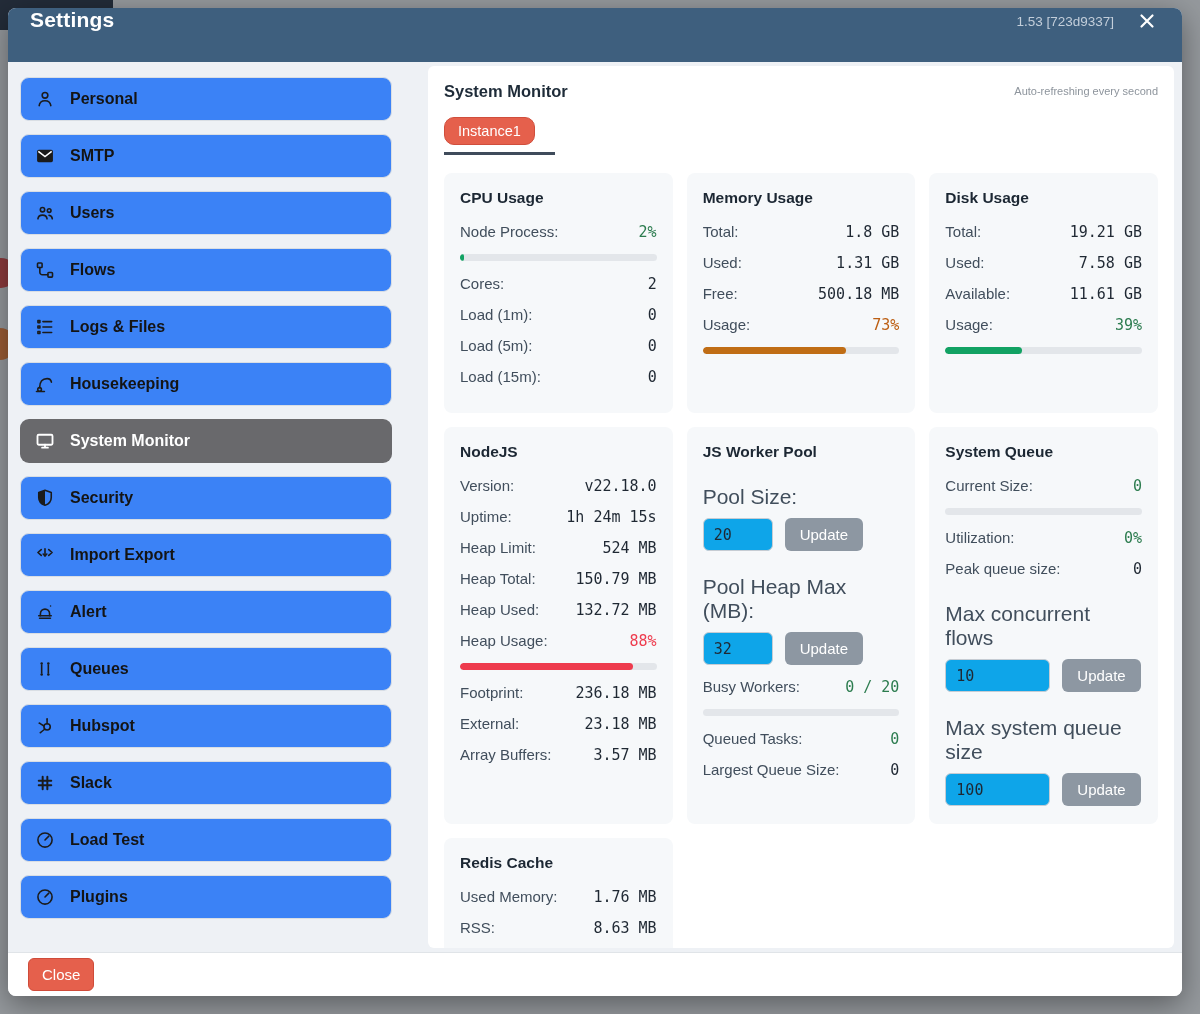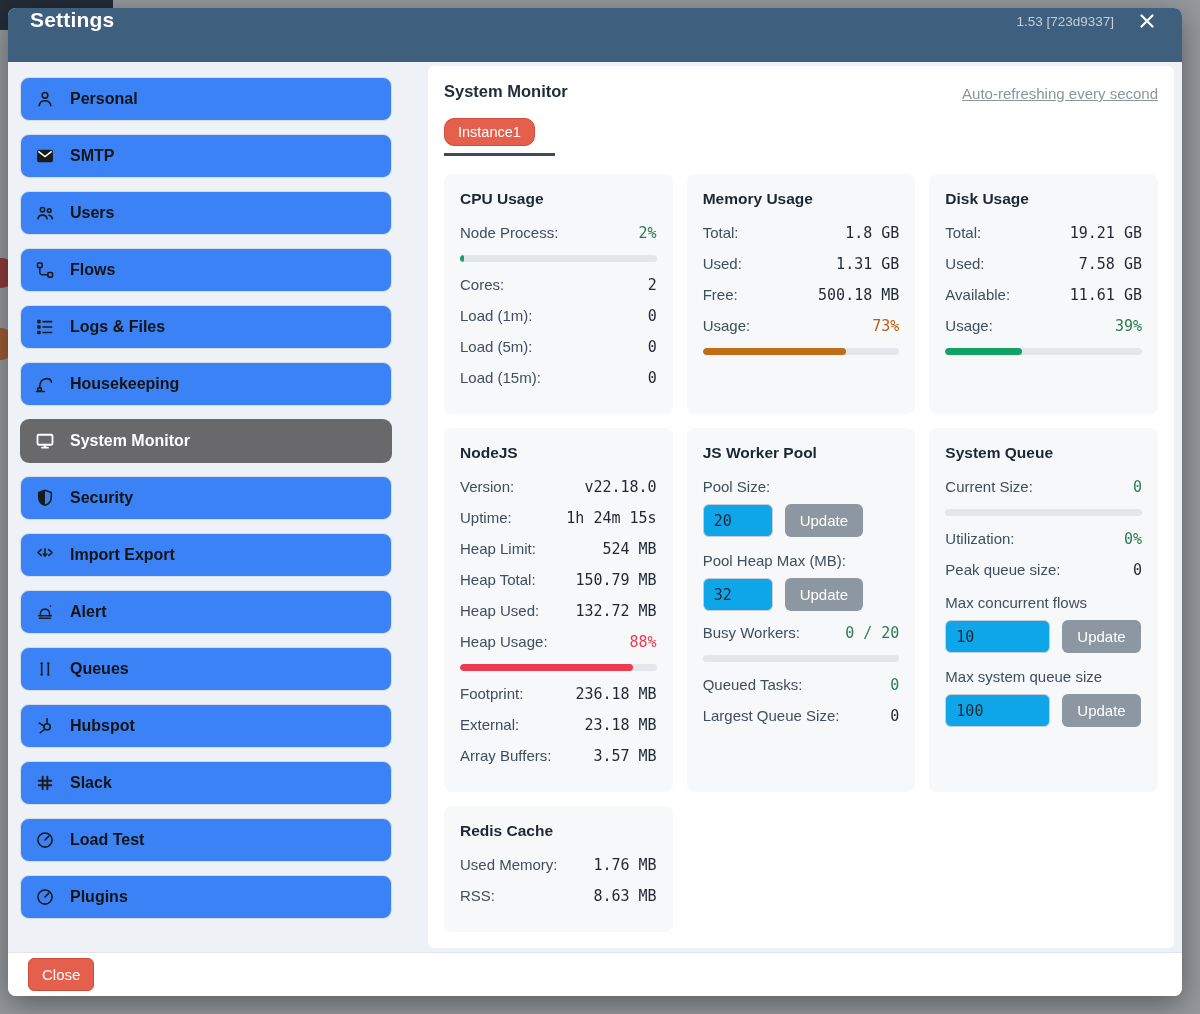--- a/index.html
+++ b/index.html
@@ -43,38 +43,38 @@
   .side-item.selected { color:#fff; border-color:transparent; }
   .side-item.selected .icon { color:#fff; }
 
   .main { flex:1 1 auto; margin-left:36px; margin-top:4px; }
   .panel {
     background:#fff; border-radius:6px; height:882px; padding:16px;
     overflow:hidden;
   }
   .panel-head { display:flex; justify-content:space-between; align-items:flex-start; margin-bottom:16px; }
   .panel-title { font-size:16.5px; font-weight:700; color:#1e2b38; }
-  .refresh-note { font-size:15px; color:#8d949c; margin-top:3px;text-decoration:underline; }
+  .refresh-note { font-size:11px; color:#8d949c; margin-top:3px; }
 
   .tabs { margin-bottom:18px; }
   .tab { display:inline-block; border-bottom:3px solid #3f4b5b; padding:0 20px 7px 0; }
   .tab-pill {
     display:inline-block; color:#fff; font-size:14.5px; padding:5px 13px;
     border-radius:10px; border:1px solid #d04e3c; cursor:pointer;
   }
 
   .grid { display:grid; grid-template-columns:repeat(3,1fr); gap:14px; }
   .card { background:#f6f8fa; border-radius:8px; padding:14px 16px; }
   .card-title { font-size:15.5px; font-weight:700; color:#1c2733; margin:2px 0 16px; }
   .kv { display:flex; justify-content:space-between; align-items:baseline; margin:13px 0; }
   .kv .label { font-size:15px; color:#414e5c; }
   .kv .value { font-family:"DejaVu Sans Mono", monospace; font-size:15px; color:#1f2833; white-space:pre; }
   .track { height:7px; background:#e3e6ea; border-radius:4px; margin:4px 0 14px; overflow:hidden; }
   .fill { height:100%; border-radius:4px; }
-  .field-label { font-size:15px; color:#414e5c; margin:15px 0 9px; }
+  .field-label { font-size:21px; color:#414e5c; margin:24px 0 9px; }
   .field-row { display:flex; gap:12px; margin:0 0 4px; }
   input.num {
     font-family:"DejaVu Sans Mono", monospace; font-size:15px; color:#1f2833;
     border:1px solid #c6ccd3; border-radius:6px; padding:5px 10px; height:33px; background:#0ea5e9;
   }
   button.update {
     background:#8d97a2; color:#fff; border:none; border-radius:6px;
     font-size:15px; padding:0 15px; height:33px; cursor:pointer;
   }
 

